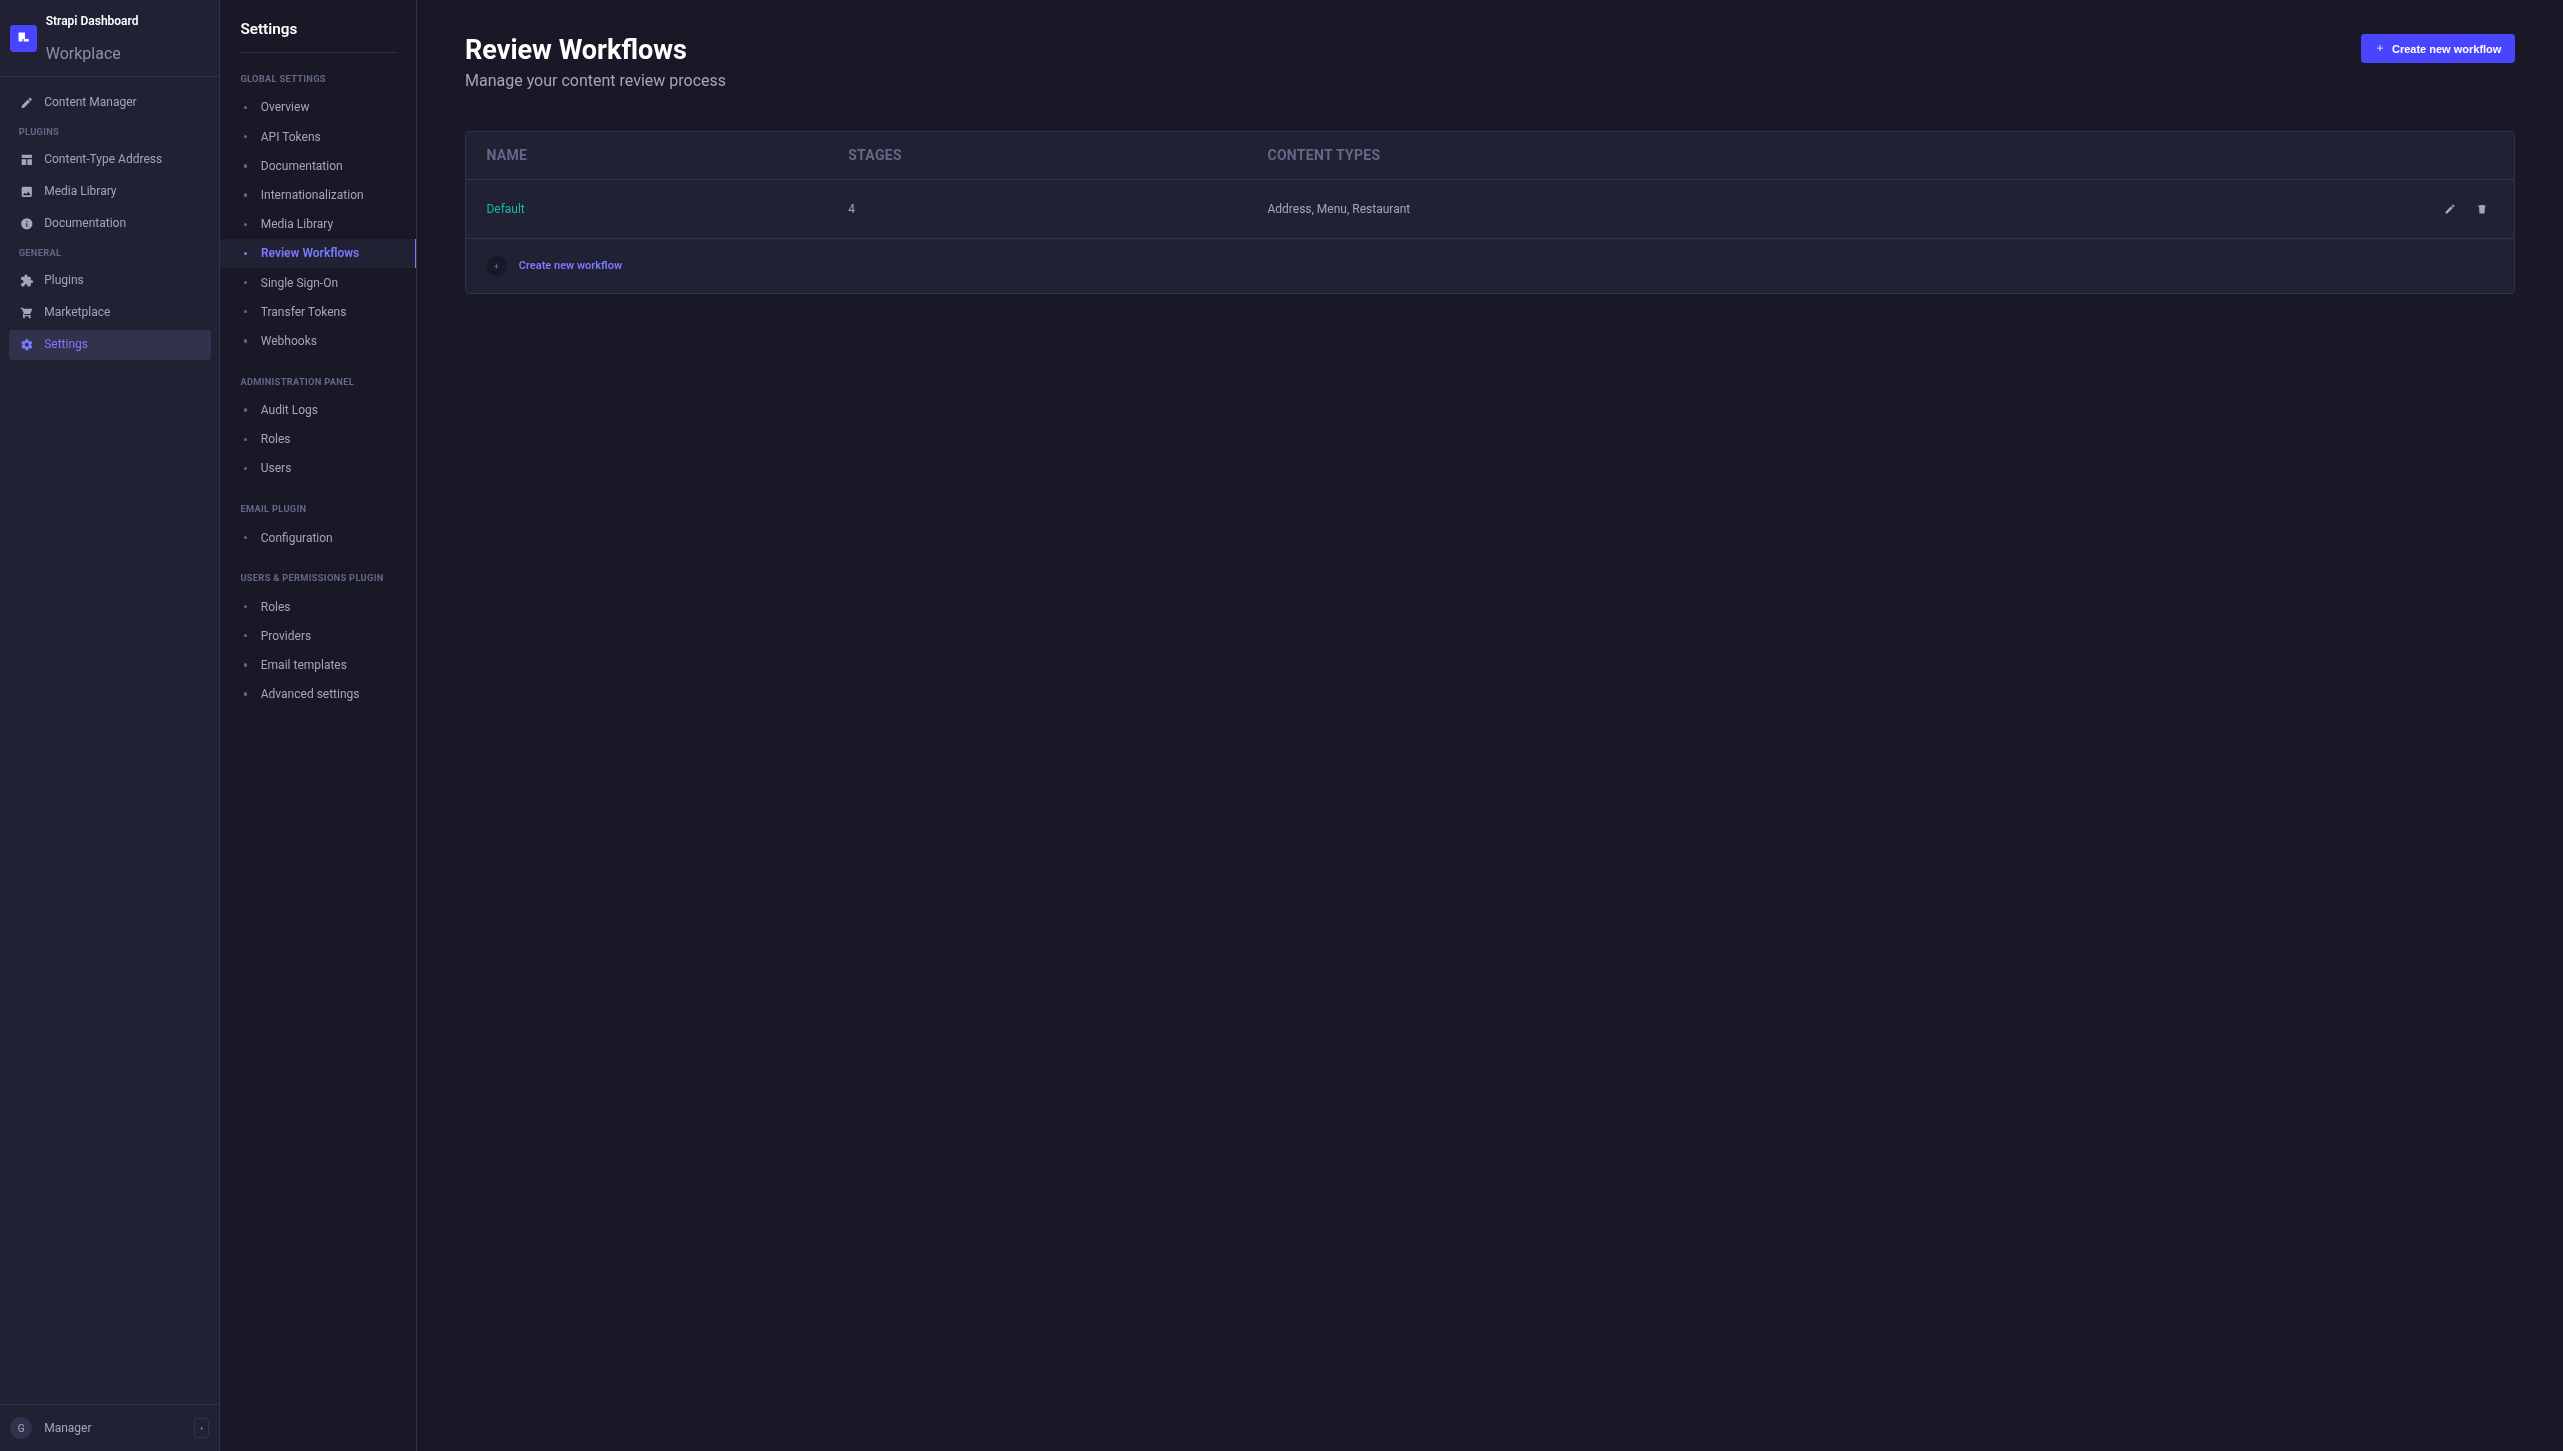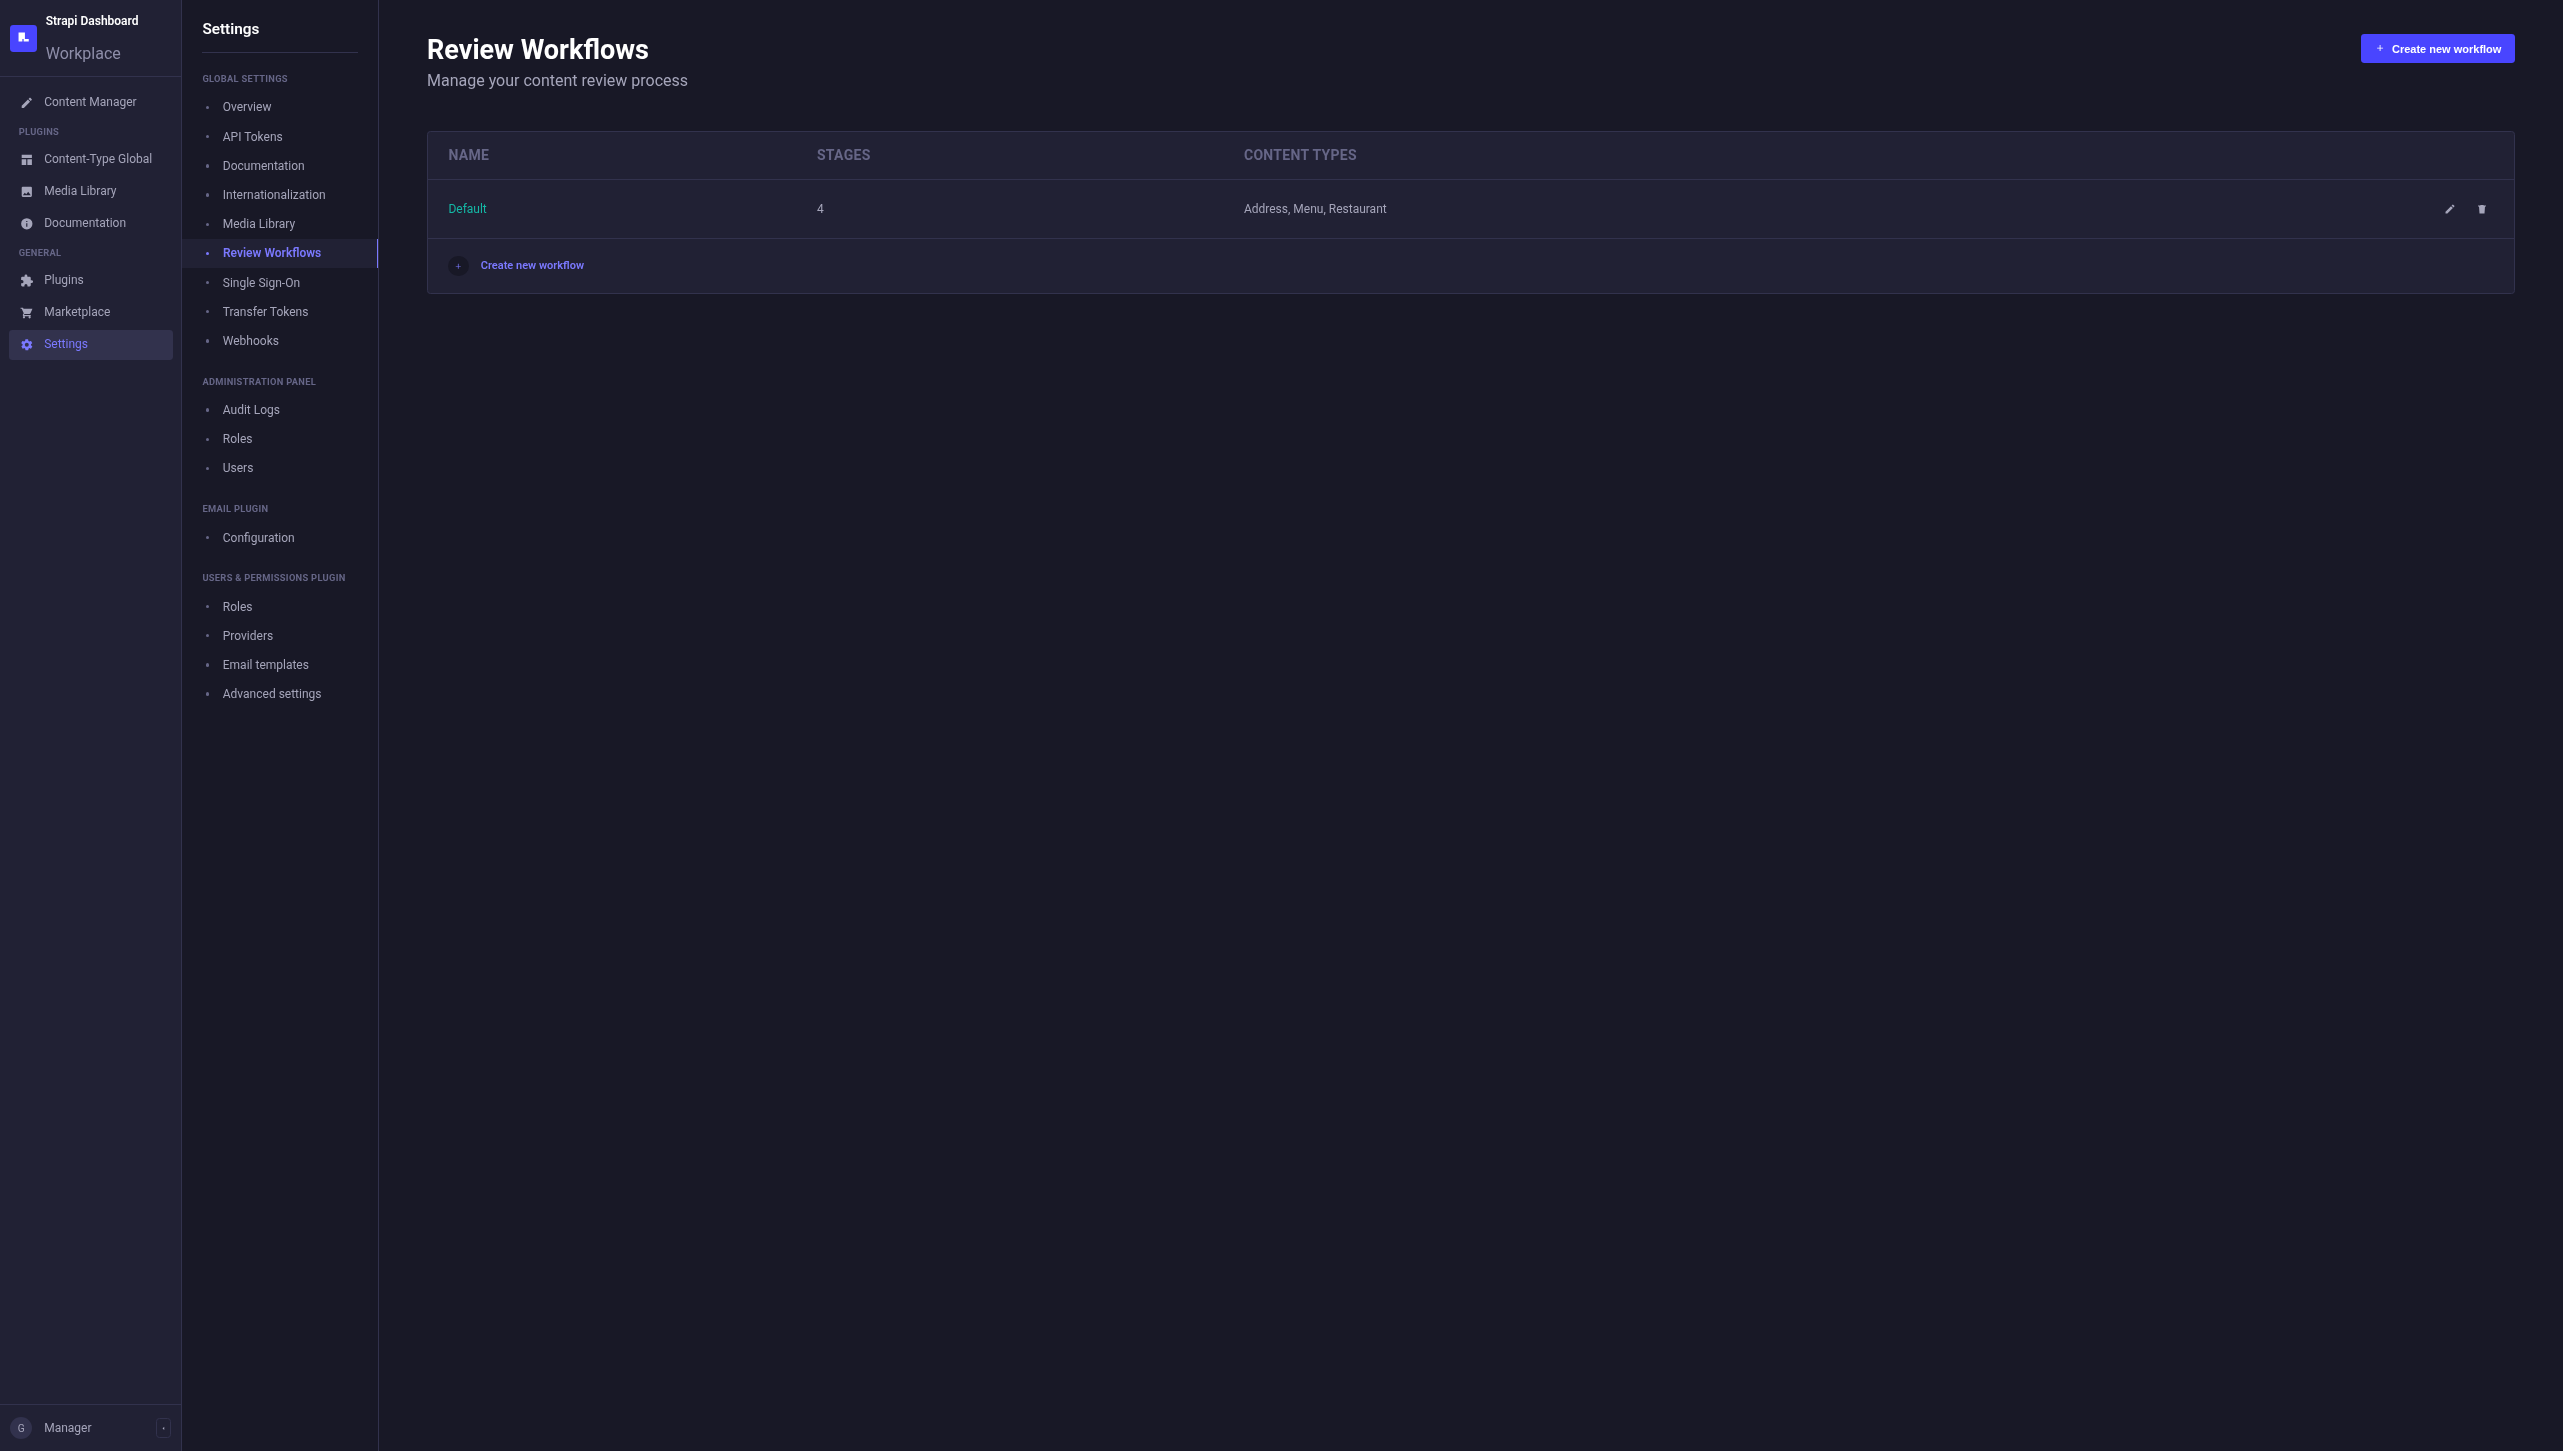--- a/index.html
+++ b/index.html
@@ -7,21 +7,21 @@
       font-family: -apple-system, BlinkMacSystemFont, "Segoe UI", Roboto, Helvetica, Arial, sans-serif;
       background: #181826;
       color: #ffffff;
       height: 100vh;
       overflow: hidden;
       display: flex;
     }
 
     
     .sidebar-primary {
-      width: 182px;
+      width: 220px;
       background: #212134;
       border-right: 0.8px solid #32324d;
       display: flex;
       flex-direction: column;
       flex-shrink: 0;
     }
     .brand {
       display: flex;
       align-items: center;
       padding: 13.6px 10.2px;
@@ -267,21 +267,21 @@
       <span>Content Manager</span>
     </div>
 
     <div class="nav-section-label">Plugins</div>
     <div class="nav-item">
       <span class="nav-icon">
         <svg viewBox="0 0 24 24">
             <path d="M3 3h18v6H3V3zm0 8h8v10H3V11zm10 0h8v10h-8V11z"></path>
           </svg>
       </span>
-      <span>Content-Type Global</span>
+      <span>Content-Type Address</span>
     </div>
     <div class="nav-item">
       <span class="nav-icon">
         <svg viewBox="0 0 24 24">
             <path d="M21 19V5a2 2 0 0 0-2-2H5a2 2 0 0 0-2 2v14a2 2 0 0 0 2 2h14a2 2 0 0 0 2-2zM8.5 13.5l2.5 3 3.5-4.5 4.5 6H5l3.5-4.5z"></path>
           </svg>
       </span>
       <span>Media Library</span>
     </div>
     <div class="nav-item">

